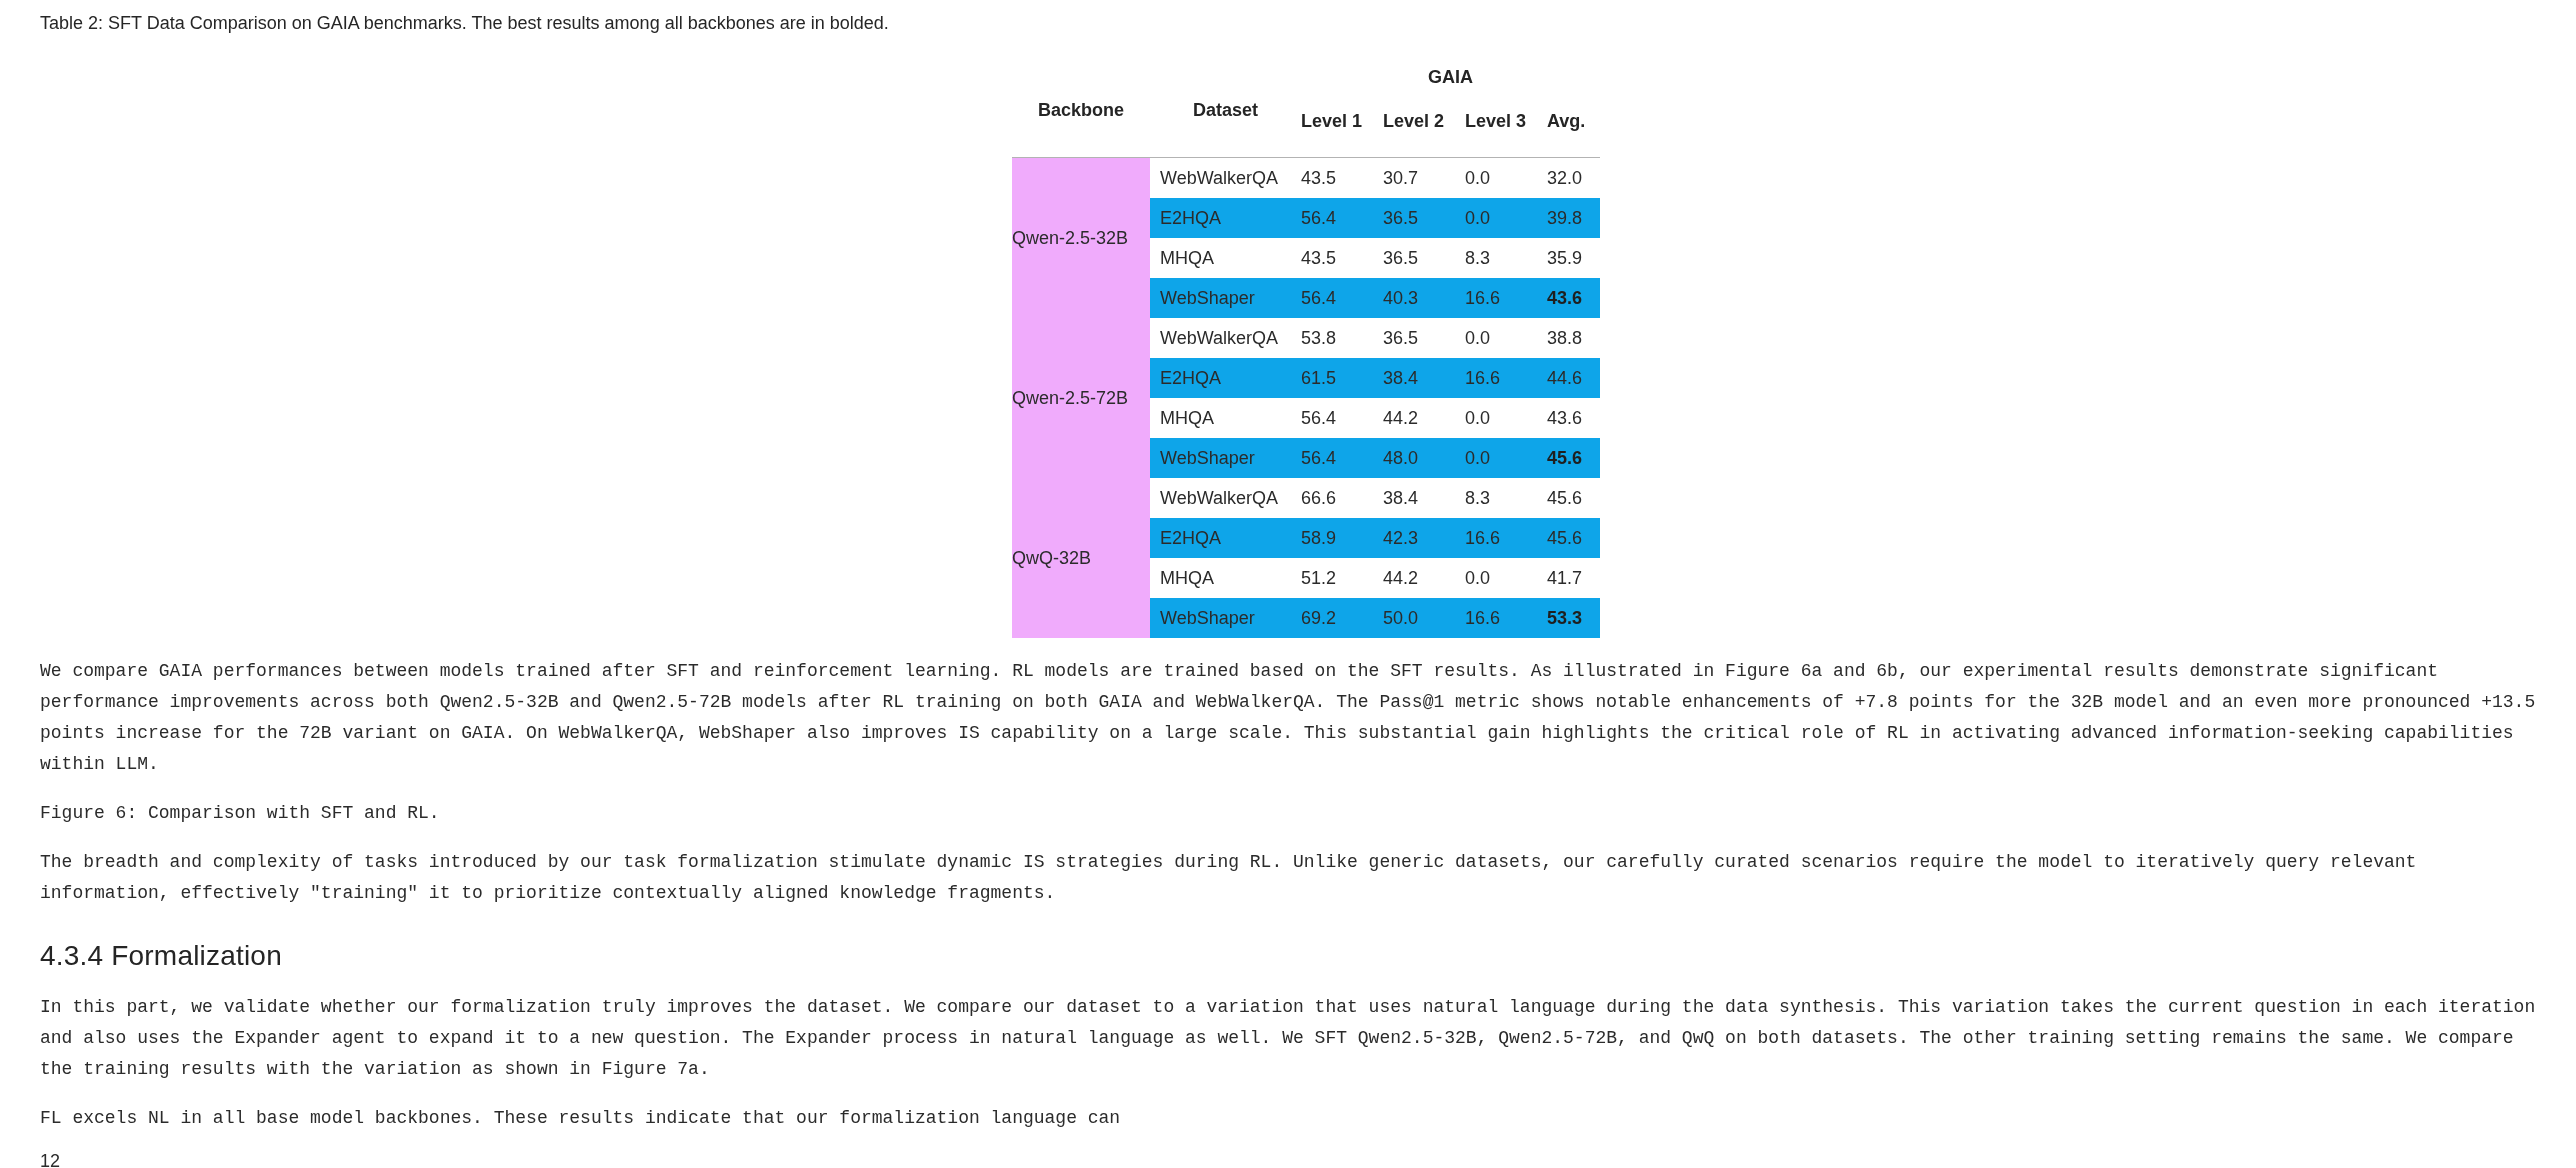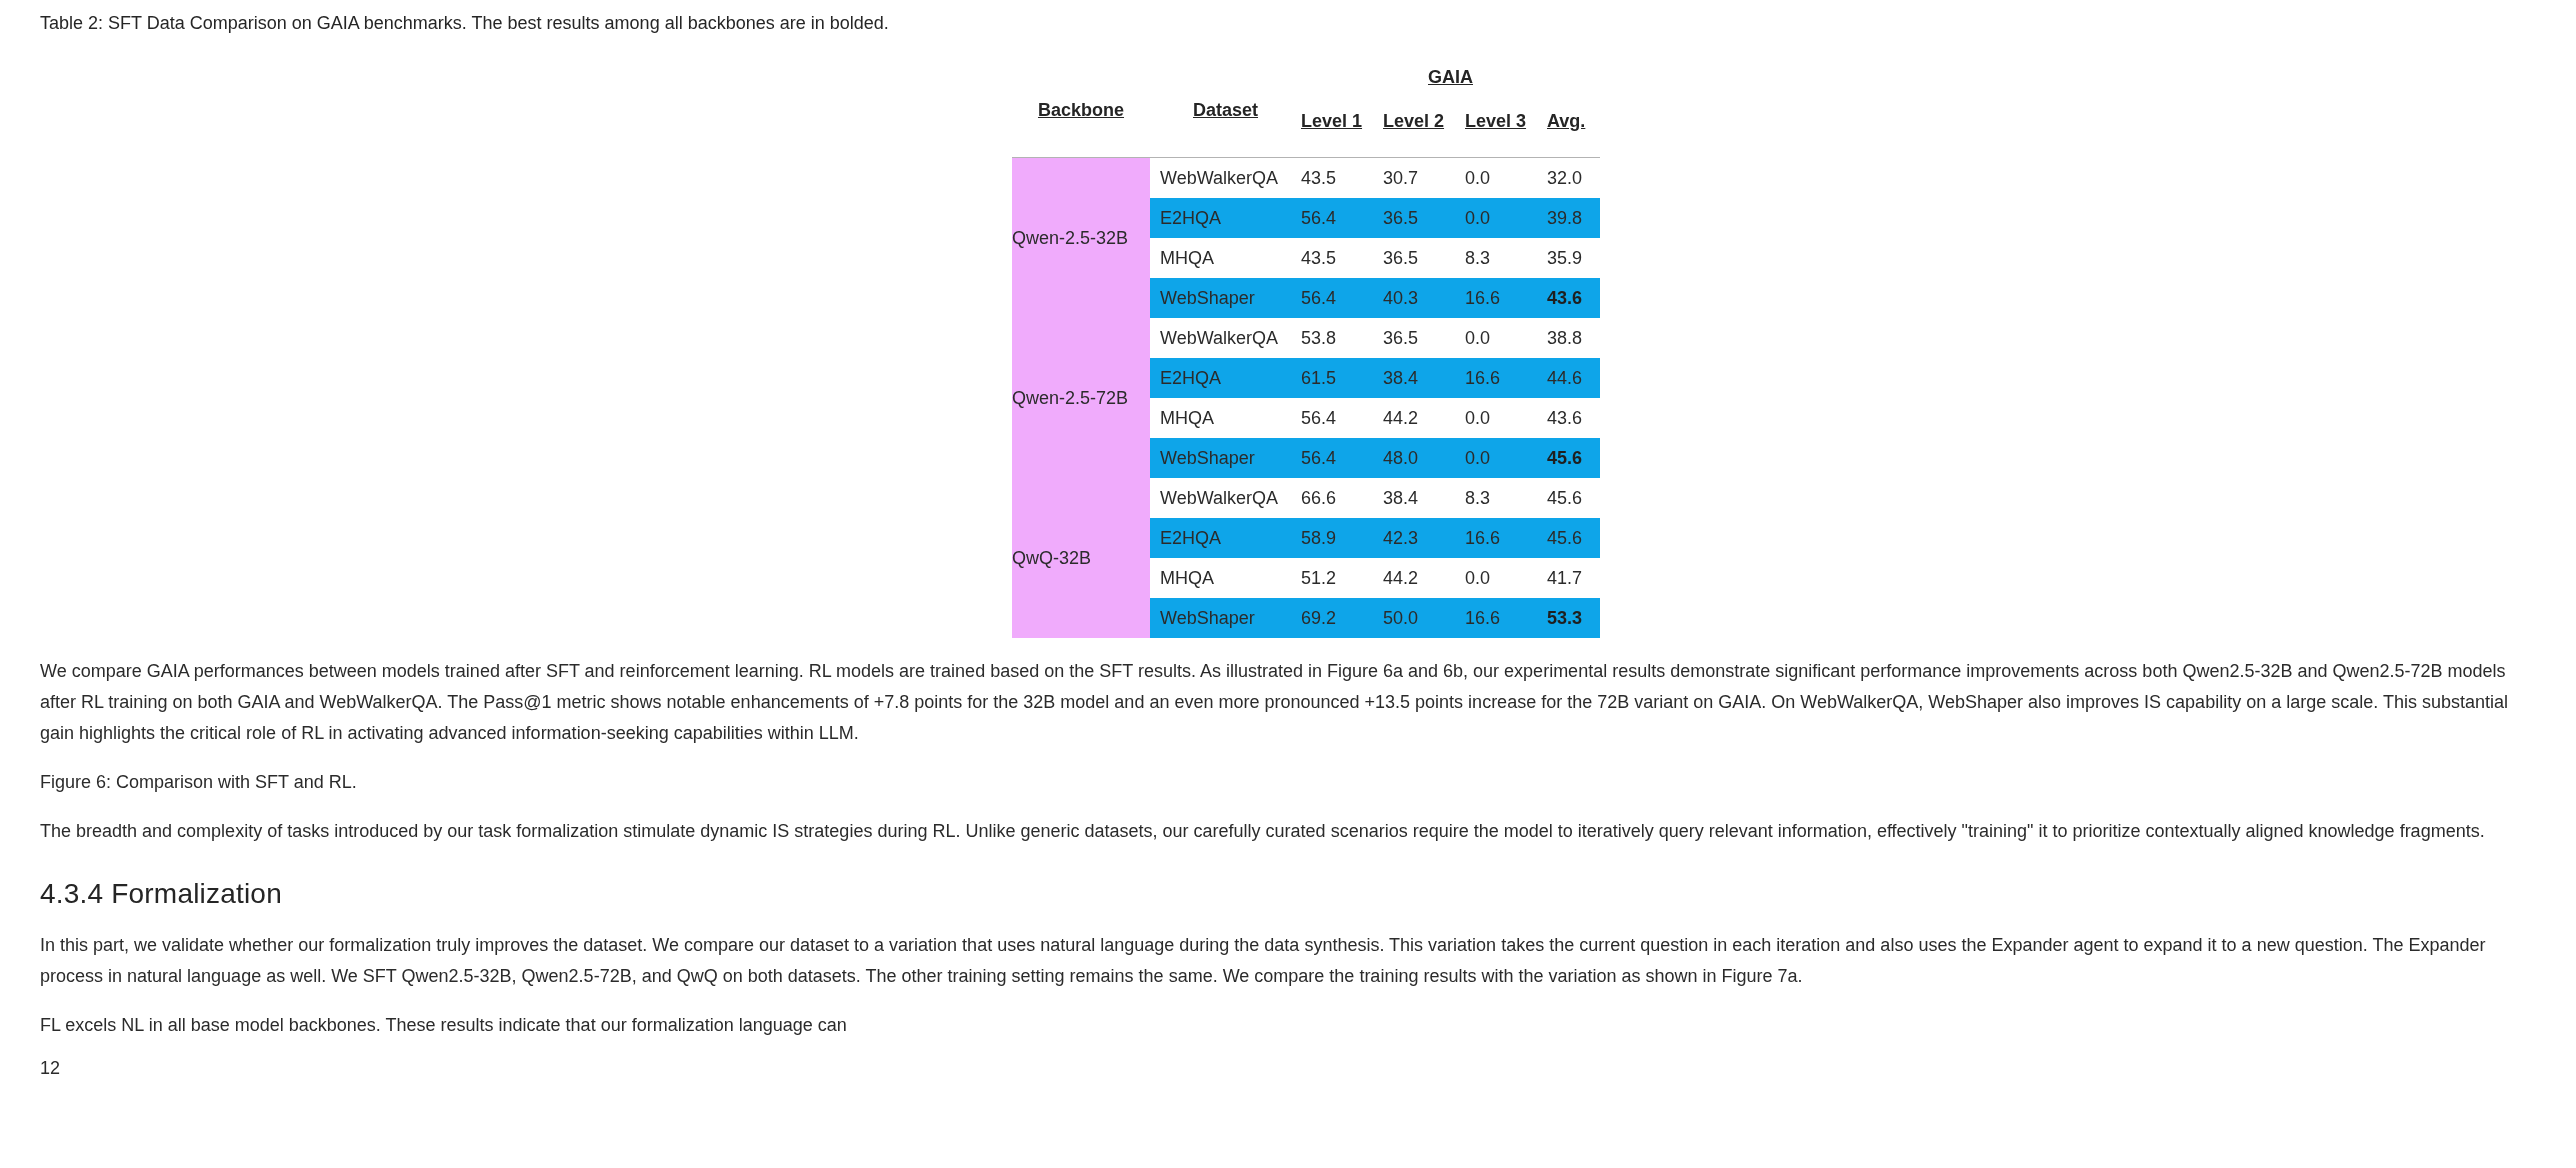--- a/index.html
+++ b/index.html
@@ -34,21 +34,21 @@
     table-layout: fixed;
     width: 588px;
     font-size: 18px;
     color: #2b2b2b;
   }
   col.c-backbone { width: 138px; }
   col.c-dataset  { width: 151px; }
   col.c-l1, col.c-l2, col.c-l3 { width: 82px; }
   col.c-avg { width: 53px; }
 
-  thead th { font-weight: 700; color: #252525; text-decoration: underline; }
+  thead th { font-weight: 700; color: #252525; }
   th.th-group {
     height: 27px;
     text-align: center;
     vertical-align: middle;
   }
   th.th-span {
     text-align: center;
     vertical-align: middle;
     border-bottom: 1.8px solid #b3b3b3;
   }
@@ -83,20 +83,21 @@
     letter-spacing: 0.2px;
   }
   .sec-heading.first { margin-top: 40px; }
   .sec-heading.second { margin-top: 29px; }
   p.body-text {
     margin-top: 18px;
     font-size: 18px;
     line-height: 31px;
     max-width: 2496px;
     color: #2b2b2b;
+    font-family: Liberation Mono, monospace;
   }
   .page-number {
     margin-top: 14.6px;
     font-size: 18px;
     line-height: 25.5px;
     color: #2b2b2b;
   }
 </style>
 </head>
 <body>

